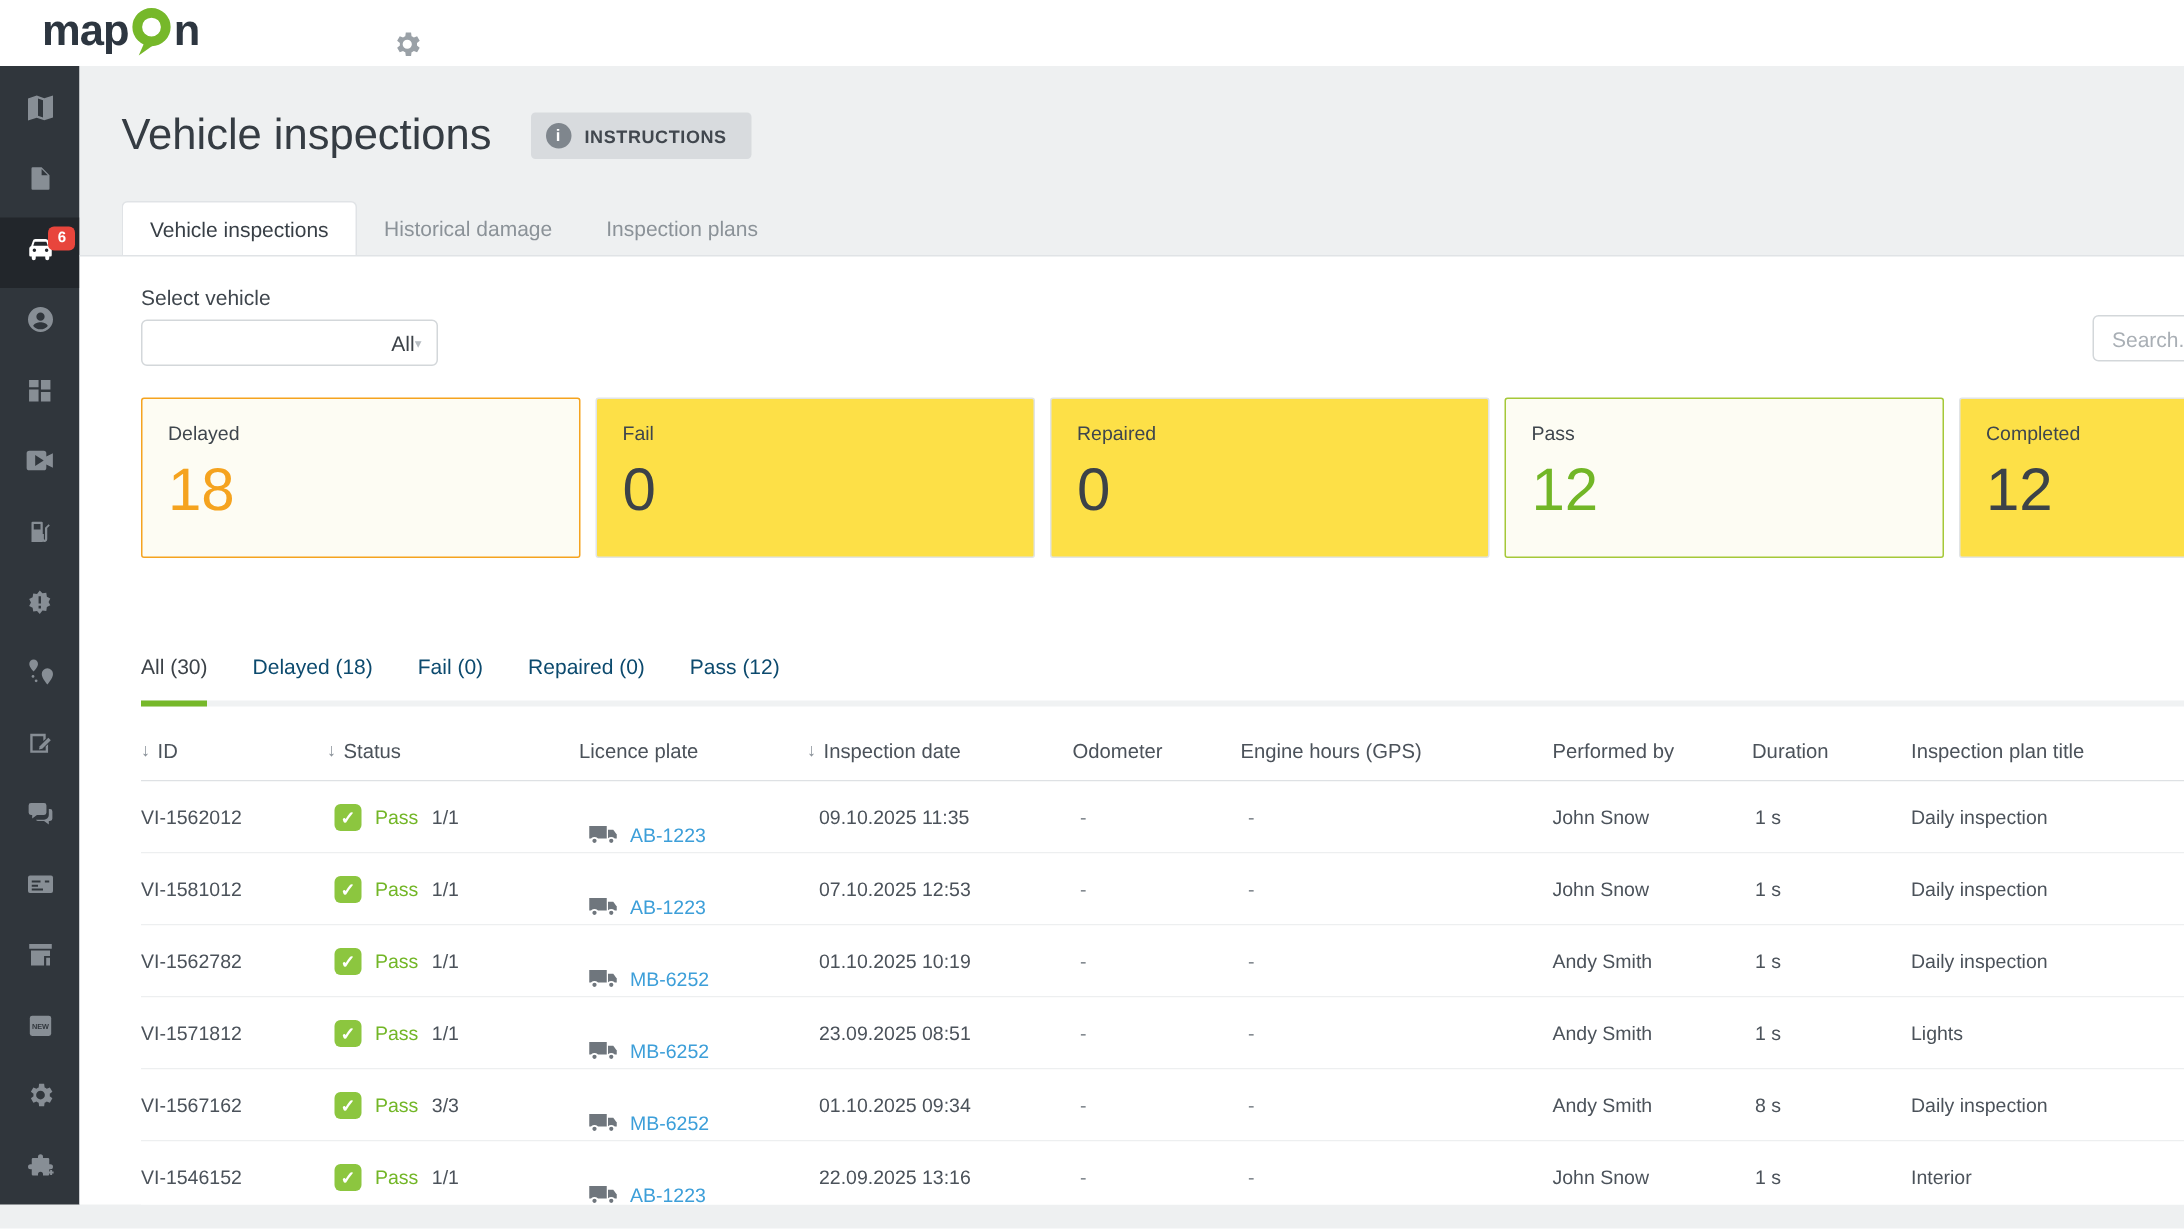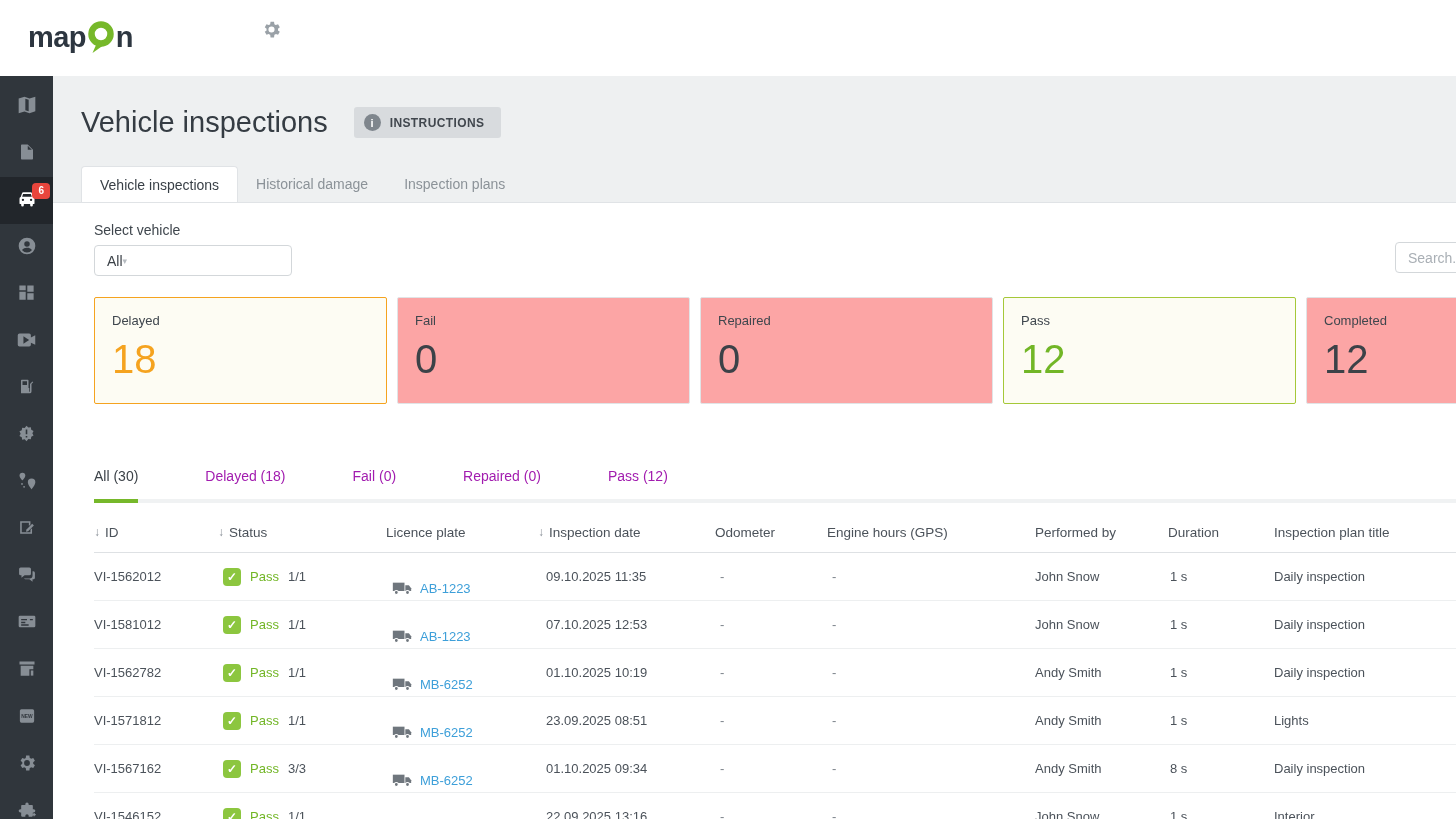--- a/index.html
+++ b/index.html
@@ -3,21 +3,21 @@
 <meta charset="utf-8">
 <style>
   * { box-sizing: border-box; }
   html,body { margin:0; padding:0; }
   body {
     width:1456px; height:819px; overflow:hidden;
     font-family:"Liberation Sans", sans-serif;
     background:#eef0f1; color:#3c4248;
   }
   
-  .topbar { height:76px; background:#fff; display:flex; align-items:center; position:relative; }
+  .topbar { height:44px; background:#fff; display:flex; align-items:center; position:relative; }
   .logo { display:flex; align-items:flex-start; margin-left:28px; cursor:pointer; }
   .logo .t { font-size:29px; font-weight:700; color:#2d3640; letter-spacing:-0.6px; line-height:34px; }
   .logo svg { margin:0 1px; }
   .top-gear { position:absolute; left:261px; top:19px; color:#9aa1a7; cursor:pointer; }
   
   .frame { display:flex; height:759px; }
   .sidebar { width:53px; background:#30363c; padding-top:7px; flex:none; }
   .side-item { height:47px; display:flex; align-items:center; justify-content:center; color:#878e95; position:relative; cursor:pointer; }
   .side-item.active { background:#22262b; color:#fff; }
   .side-badge { position:absolute; top:6px; right:3px; background:#e8453c; color:#fff; font-size:10px; font-weight:700; padding:3px 6px; border-radius:4px; line-height:1; }
@@ -27,37 +27,37 @@
   h1 { margin:0; font-size:29px; font-weight:400; color:#353c43; }
   .instructions { margin-left:26px; display:flex; align-items:center; gap:9px; background:#d8dbde; border:none; border-radius:3px; padding:7px 17px 7px 10px; font-size:12px; font-weight:700; color:#41474e; letter-spacing:.4px; cursor:pointer; font-family:inherit; }
   .info-ic { width:17px; height:17px; border-radius:50%; background:#7f868d; color:#fff; font-size:11px; font-weight:700; display:flex; align-items:center; justify-content:center; }
   
   .tabs { display:flex; margin:27px 0 0 28px; position:relative; z-index:2; }
   .tab { height:36px; display:flex; align-items:center; padding:0 18px; font-size:14px; color:#8b9298; cursor:pointer; }
   .tab.active { background:#fff; border:1px solid #e0e3e6; border-bottom:none; border-radius:4px 4px 0 0; color:#383f46; margin-bottom:-1px; }
   
   .panel { background:#fff; border-top:1px solid #e0e3e6; min-height:633px; position:relative; padding:0 0 0 41px; }
   .select-label { padding-top:19px; font-size:14px; color:#3f464d; }
-  .select-box { margin-top:7px; width:198px; height:31px; border:1px solid #d3d7da; border-radius:4px; background:#fff; display:flex; align-items:center; justify-content:flex-start; padding:0 10px 0 12px; font-size:14px; color:#3c4248; cursor:pointer; }
+  .select-box { margin-top:7px; width:198px; height:31px; border:1px solid #d3d7da; border-radius:4px; background:#fff; display:flex; align-items:center; justify-content:flex-end; padding:0 10px 0 12px; font-size:14px; color:#3c4248; cursor:pointer; }
   .caret { color:#b6bcc1; font-size:9px; }
   .search { position:absolute; top:39px; left:1342px; width:150px; height:31px; border:1px solid #d3d7da; border-radius:4px; padding:0 12px; font-size:14px; color:#3c4248; outline:none; font-family:inherit; }
   .search::placeholder { color:#a9afb5; }
   
   .cards { display:flex; gap:10px; margin-top:21px; width:1600px; }
-  .card { width:293px; height:107px; border:1px solid #e1e4e6; border-radius:2px; background:#fca5a5; padding:15px 17px; cursor:pointer; flex:none; }
+  .card { width:293px; height:107px; border:1px solid #e1e4e6; border-radius:2px; background:#fde047; padding:15px 17px; cursor:pointer; flex:none; }
   .card .lbl { font-size:13px; color:#3f464d; }
   .card .val { font-size:40px; margin-top:11px; color:#3c4248; line-height:1; }
   .card.delayed { border-color:#f5a31f; background:#fdfcf3; }
   .card.delayed .val { color:#f5a31f; }
   .card.pass { border-color:#a5c838; background:#fdfcf3; }
   .card.pass .val { color:#72b626; }
   
-  .status-tabs { display:flex; margin-top:64px; position:relative; width:1362px;gap:37px; }
+  .status-tabs { display:flex; margin-top:64px; position:relative; width:1362px; }
   .status-tabs::after { content:""; position:absolute; left:0; bottom:0; height:4px; width:100%; background:#f0f2f3; }
-  .stab { font-size:14px; color:#a21caf; padding:0 0 19px 0; margin-right:30px; position:relative; cursor:pointer; }
+  .stab { font-size:14px; color:#0c4a6e; padding:0 0 19px 0; margin-right:30px; position:relative; cursor:pointer; }
   .stab.active { color:#3c4248; }
   .stab.active::after { content:""; position:absolute; left:0; right:0; bottom:0; height:4px; background:#76b82a; z-index:1; }
   
   .table { margin-top:9px; width:1362px; }
   .thead, .trow { display:grid; grid-template-columns:124px 168px 152px 177px 112px 195px 146px 99px 1fr; align-items:center; }
   .thead { height:41px; color:#4b525a; font-size:13.5px; border-bottom:1px solid #dee1e4; }
   .th { display:flex; align-items:center; gap:5px; cursor:pointer; }
   .sort { color:#8a9199; font-size:12px; }
   .trow { height:48px; font-size:13px; color:#4b525a; border-bottom:1px solid #edeff0; background:#fff; }
   .td-status { display:flex; align-items:center; gap:9px; padding-left:5px; }

